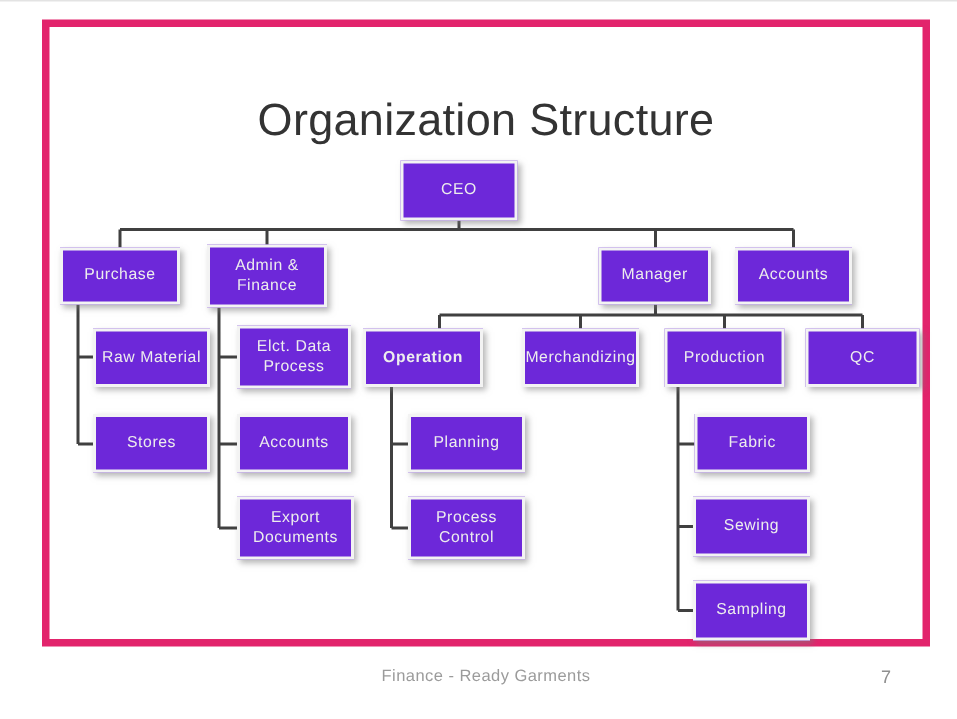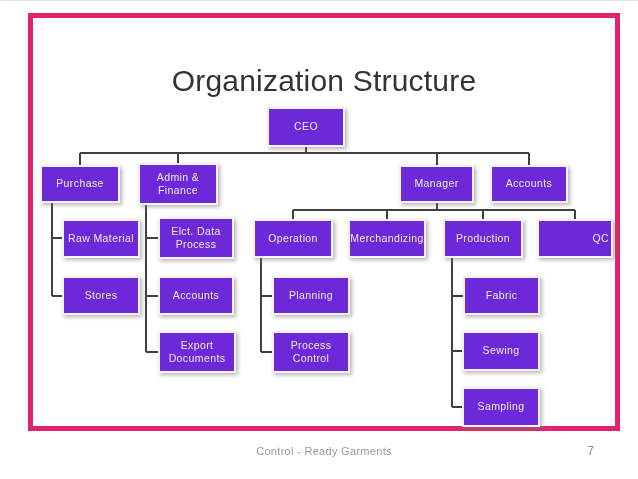--- a/index.html
+++ b/index.html
@@ -39,24 +39,24 @@
   }
 
   
   .n-ceo            { left:267px; top:107px; width:78px; height:40px; }
   .n-purchase       { left:40px;  top:165px; width:80px; height:38px; }
   .n-admin          { left:138px; top:163px; width:80px; height:42px; }
   .n-manager        { left:399px; top:165px; width:75px; height:38px;text-align:center; }
   .n-marketing      { left:490px; top:165px; width:78px; height:38px; }
   .n-raw-material   { left:62px;  top:219px; width:78px; height:39px; }
   .n-elct           { left:158px; top:217px; width:76px; height:42px; }
-  .n-operation      { left:253px; top:219px; width:80px; height:39px; }
+  .n-operation      { left:242px; top:219px; width:80px; height:39px;font-weight:bold; }
   .n-merchandizing  { left:348px; top:219px; width:78px; height:39px; }
   .n-production     { left:443px; top:219px; width:80px; height:39px; }
-  .n-qc             { left:537px; top:219px; width:76px; height:39px;justify-content:flex-end; }
+  .n-qc             { left:537px; top:219px; width:76px; height:39px; }
   .n-stores         { left:62px;  top:276px; width:78px; height:39px; }
   .n-accounts       { left:158px; top:276px; width:76px; height:39px; }
   .n-planning       { left:272px; top:276px; width:78px; height:39px; }
   .n-fabric         { left:463px; top:276px; width:77px; height:39px; }
   .n-export-docs    { left:158px; top:331px; width:78px; height:42px; }
   .n-process-ctrl   { left:272px; top:331px; width:78px; height:42px;justify-content:center; }
   .n-sewing         { left:462px; top:331px; width:78px; height:40px; }
   .n-sampling       { left:462px; top:387px; width:78px; height:40px; }
 </style>
 </head>
@@ -127,14 +127,14 @@
 <div class="node n-process-ctrl">
     <span>Process Control</span>
   </div>
 <div class="node n-sewing">
     <span>Sewing</span>
   </div>
 <div class="node n-sampling">
     <span>Sampling</span>
   </div>
 
-<div class="footer-text">Control - Ready Garments</div>
+<div class="footer-text">Finance - Ready Garments</div>
 <div class="page-number">7</div>
 
 </body></html>

